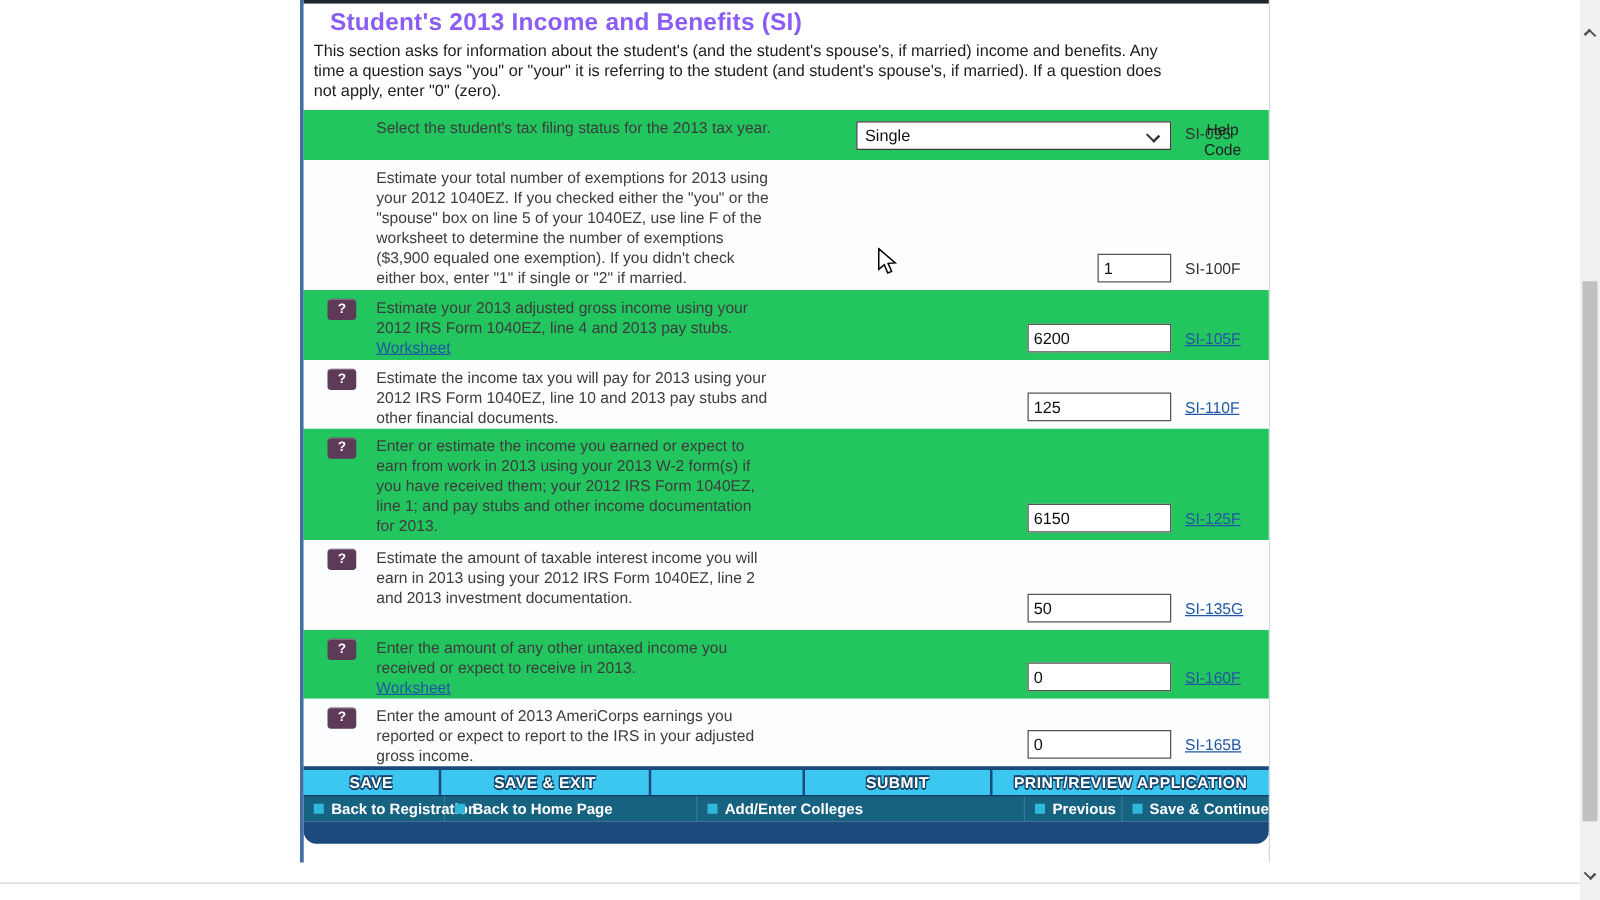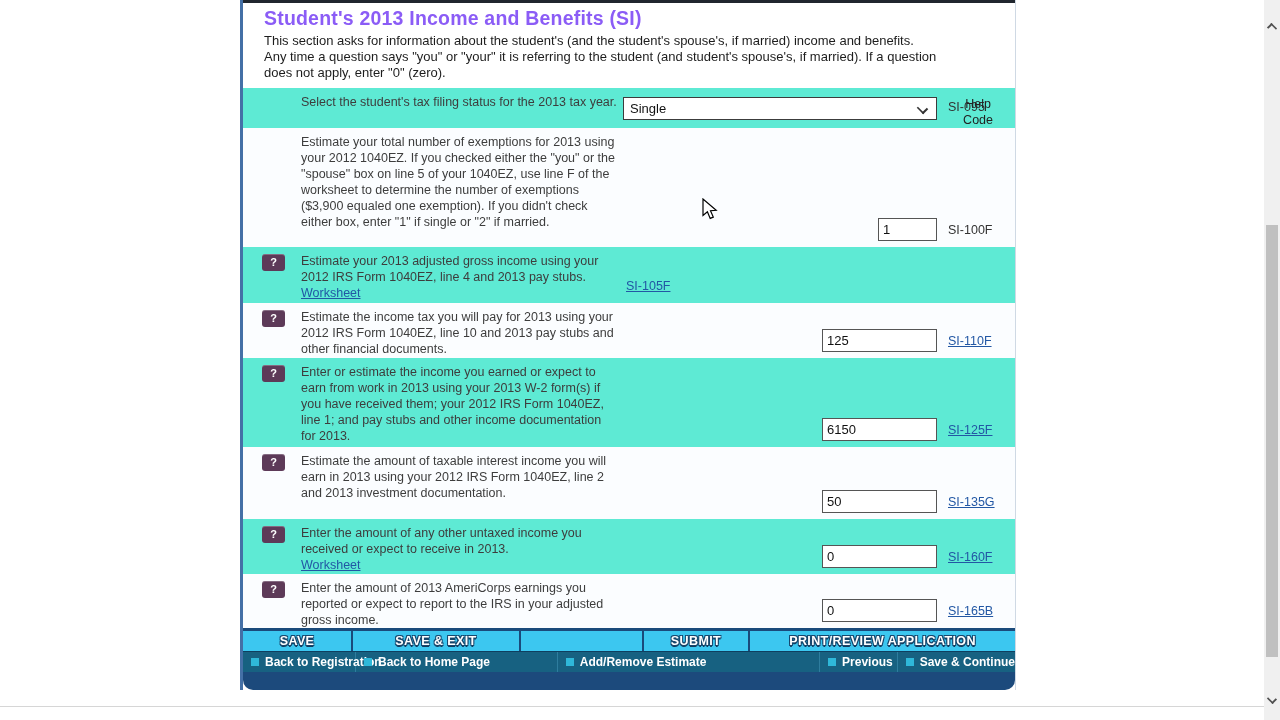--- a/index.html
+++ b/index.html
@@ -9,63 +9,63 @@
 
   
   .content { position:absolute; left:240px; top:0; width:776px; height:690px;
              background:#fff; border-left:3px solid #4470a6; border-right:1px solid #cfd9e4; }
   .topline { height:3px; background:#20262e; }
 
   
   .hdr { position:relative; background:#fff; height:85px; }
   .hdr h1 { padding:4px 0 0 21px; font-size:19.5px; font-weight:bold; color:#8b5cf6;
             letter-spacing:0.2px; }
-  .hdr .desc { padding:3px 0 0 21px; width:695px; font-size:13px; line-height:16px; color:#1d1d1d; }
+  .hdr .desc { padding:3px 0 0 8px; width:695px; font-size:13px; line-height:16px; color:#1d1d1d; }
   .helpcode { position:absolute; top:46px; right:22px; text-align:center;
               font-size:12.5px; line-height:16px; color:#222;margin-top:47px; }
 
   
   .row { display:flex; width:100%; }
-  .row.alt { background:#5eead4; }
+  .row.alt { background:#22c55e; }
   .row.lite { background:#fbfdff; }
   .c-icon { width:58px; padding:7px 0 0 19px; }
   .helpbtn { width:23px; height:17px; background:#5d3a58; border-radius:3px;
              color:#fff; font-size:11px; font-weight:bold; text-align:center;
              line-height:17px; box-shadow:inset 0 1px 0 rgba(255,255,255,.25); cursor:pointer; }
   .c-q { width:318px; padding:6px 0 5px 0; font-size:12.5px; line-height:16px; color:#3d3d3d; }
   .c-a { width:322px; display:flex; justify-content:flex-end; align-items:flex-end; padding:0 4px 6px 0; }
   .c-code { flex:1; display:flex; align-items:flex-end; padding:0 0 10px 7px;
             font-size:12.5px; color:#333; }
   .row.vcenter .c-a, .row.vcenter .c-code { align-items:center; padding-bottom:0; }
   .row.vcenter .c-code { padding-bottom:2px; }
 
   a.lnk { color:#2257a4; text-decoration:underline; cursor:pointer; }
   a.blk { display:block; }
 
   input.num { height:23px; border:1px solid #555; background:#fff; font-size:13px;
               font-family:"Liberation Sans", sans-serif; padding:1px 4px; color:#111; }
   .w-small { width:59px; }
   .w-money { width:115px; }
 
-  .sel { position:relative; width:314px; height:23px; background:#fff;
+  .sel { position:relative; width:252px; height:23px; background:#fff;
          border:1px solid #3c3c3c; font-size:13px; color:#111; line-height:21px;
          padding-left:6px; cursor:pointer; }
   .sel .chev { position:absolute; right:9px; top:6px; width:9px; height:9px;
                border-right:2px solid #333; border-bottom:2px solid #333;
                transform:rotate(45deg) scaleY(.8); }
 
   
   .navyline { height:3px; background:#1a4a7b; }
   .btnbar { display:flex; height:20px; background:#3cc7f0; }
   .btnbar .cell { border-right:2px solid #1a4a7b; text-align:center; line-height:20px;
                   font-size:12.5px; font-weight:bold; color:#fff; letter-spacing:.4px; cursor:pointer;
                   text-shadow:-1px -1px 0 #17476d, 1px -1px 0 #17476d, -1px 1px 0 #17476d,
                               1px 1px 0 #17476d, 0 2px 0 #123a5a; }
   .btnbar .cell:last-child { border-right:none; }
-  .b1{width:110px;} .b2{width:168px;} .b3{width:123px;} .b4{width:106px;} .b5{flex:1;}
+  .b1{width:110px;} .b2{width:168px;} .b3{width:123px;} .b4{width:150px;} .b5{flex:1;}
 
   .navbar { display:flex; height:21px; background:#176181; border-top:1px solid #0f3f5f; }
   .navbar .nitem { display:flex; align-items:center; gap:6px; padding-left:8px;
                    font-size:12px; font-weight:bold; color:#fff; cursor:pointer;
                    border-right:1px solid #2e7d9e; white-space:nowrap; }
   .navbar .nitem:last-child { border-right:none; }
   .n1{width:113px;} .n2{width:203px;} .n3{width:264px;} .n4{width:78px; justify-content:flex-start;text-align:right;} .n5{flex:1;}
   .bullet { width:8px; height:8px; background:#2fb8d9; flex:0 0 auto; }
 
   .navybar { height:18px; background:#1c4a7c; border-radius:0 0 10px 10px; }
@@ -104,36 +104,39 @@
       <div class="c-q">Select the student's tax filing status for the 2013 tax year.</div>
       <div class="c-a">
         <div class="sel">
           <span>Single</span>
           <span class="chev"></span>
         </div>
       </div>
       <div class="c-code">SI-095</div>
     </div>
 
-    <div class="row lite" style="height:119px">
+    <div class="row lite" style="height:104px">
       <div class="c-icon"></div>
       <div class="c-q">Estimate your total number of exemptions for 2013 using your 2012 1040EZ. If you checked either the "you" or the "spouse" box on line 5 of your 1040EZ, use line F of the worksheet to determine the number of exemptions ($3,900 equaled one exemption). If you didn't check either box, enter "1" if single or "2" if married.</div>
       <div class="c-a">
         <input class="num w-small" value="1" style="">
       </div>
       <div class="c-code">SI-100F</div>
     </div>
 
     <div class="row alt" style="height:56px">
       <div class="c-icon">
         <div class="helpbtn">?</div>
       </div>
       <div class="c-q">
         <span>Estimate your 2013 adjusted gross income using your 2012 IRS Form 1040EZ, line 4 and 2013 pay stubs.</span>
         <a class="lnk">Worksheet</a>
+      </div>
+      <div class="c-a">
+        <input class="num w-money" value="6200" style="">
       </div>
       <div class="c-code">
           <a class="lnk">SI-105F</a>
         </div>
     </div>
 
     <div class="row lite" style="height:55px">
       <div class="c-icon">
         <div class="helpbtn">?</div>
       </div>
@@ -214,21 +217,21 @@
       <div class="nitem n1">
         <span class="bullet"></span>
         <span>Back to Registration</span>
       </div>
       <div class="nitem n2">
         <span class="bullet"></span>
         <span>Back to Home Page</span>
       </div>
       <div class="nitem n3">
         <span class="bullet"></span>
-        <span>Add/Remove Estimate</span>
+        <span>Add/Enter Colleges</span>
       </div>
       <div class="nitem n4">
         <span class="bullet"></span>
         <span>Previous</span>
       </div>
       <div class="nitem n5">
         <span class="bullet"></span>
         <span>Save &amp; Continue</span>
       </div>
     </div>

